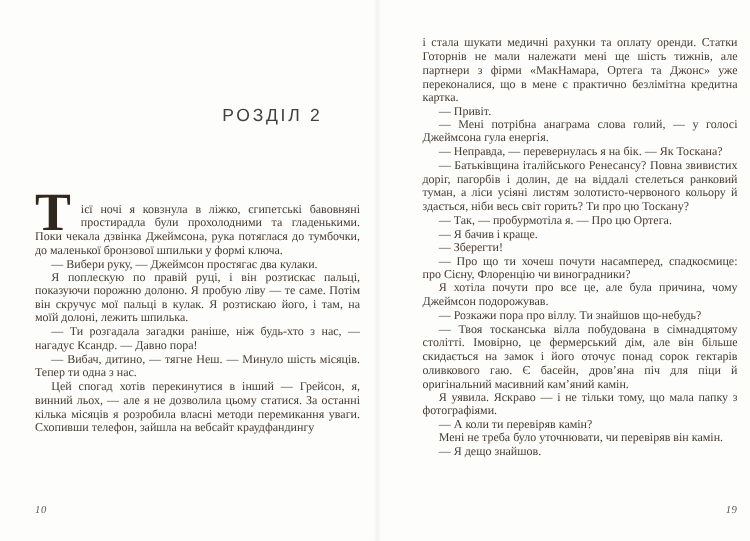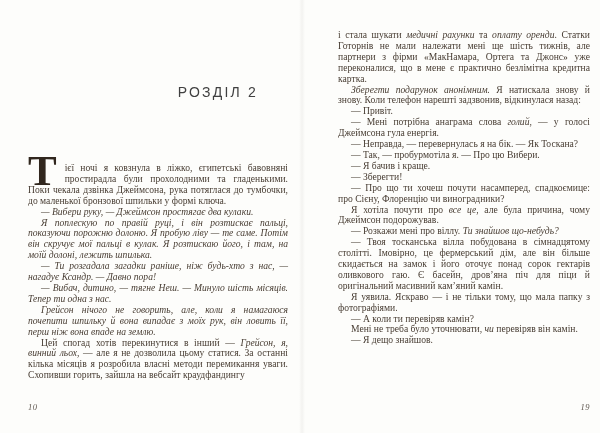--- a/index.html
+++ b/index.html
@@ -24,21 +24,21 @@
   }
   .body-text{
     position:absolute;left:0;right:0;
     font-size:9.6px;line-height:10.9px;
     text-align:justify;color:#473c32;
   }
   .page-left  .body-text{top:163px;}
   .page-right .body-text{top:30px;}
   .body-text p{margin:0;text-indent:13px;}
   .body-text p.first, .body-text p.noindent{text-indent:0;}
-  .it{font-style:italic;}
+  .it{}
   .dropcap{
     float:left;font-weight:bold;
     font-size:43px;line-height:24px;height:24px;
     margin:-4px 8px 0 0;color:#31271e;
   }
   .page-number{
     position:absolute;bottom:21px;
     font-size:8.5px;color:#5e564f;letter-spacing:0.5px;font-style:italic;
   }
   .page-left  .page-number{left:0;}
@@ -50,41 +50,40 @@
 <div class="spread">
 
   <div class="page page-left">
     <div class="chapter-heading">РОЗДІЛ 2</div>
     <div class="body-text">
         <p class="first"><span class="dropcap">Т</span><span>ієї ночі я ковзнула в ліжко, єгипетські бавовняні простирадла були прохолодними та гладенькими. Поки чекала дзвінка Джеймсона, рука потяглася до тумбочки, до маленької бронзової шпильки у формі ключа.</span></p>
         <p class="indent"><span class="it">— Вибери руку, — Джеймсон простягає два кулаки.</span></p>
         <p class="indent"><span class="it">Я поплескую по правій руці, і він розтискає пальці, показуючи порожню долоню. Я пробую ліву — те саме. Потім він скручує мої пальці в кулак. Я розтискаю його, і там, на моїй долоні, лежить шпилька.</span></p>
         <p class="indent"><span class="it">— Ти розгадала загадки раніше, ніж будь-хто з нас, — нагадує Ксандр. — Давно пора!</span></p>
         <p class="indent"><span class="it">— Вибач, дитино, — тягне Неш. — Минуло шість місяців. Тепер ти одна з нас.</span></p>
-        <p class="indent"><span class="it">Грейсон нічого не говорить, але, коли я намагаюся почепити шпильку й вона випадає з моїх рук, він ловить її, перш ніж вона впаде на землю.</span></p>
-        <p class="indent"><span>Цей спогад хотів перекинутися в інший — </span><span class="it">Грейсон, я, винний льох</span><span>, — але я не дозволила цьому статися. За останні кілька місяців я розробила власні методи перемикання уваги. Схопивши горить, зайшла на вебсайт краудфандингу</span></p>
+        <p class="indent"><span>Цей спогад хотів перекинутися в інший — </span><span class="it">Грейсон, я, винний льох</span><span>, — але я не дозволила цьому статися. За останні кілька місяців я розробила власні методи перемикання уваги. Схопивши телефон, зайшла на вебсайт краудфандингу</span></p>
       </div>
     <div class="page-number">10</div>
   </div>
 
   <div class="gutter"></div>
 
   <div class="page page-right">
     <div class="body-text">
         <p class="noindent"><span>і стала шукати </span><span class="it">медичні рахунки</span><span> та </span><span class="it">оплату оренди</span><span>. Статки Готорнів не мали належати мені ще шість тижнів, але партнери з фірми «МакНамара, Ортега та Джонс» уже переконалися, що в мене є практично безлімітна кредитна картка.</span></p>
-        <p class="indent"><span class="it">Зберегти подарунок анонімним.</span><span> Я натискала знову й знову. Коли телефон нарешті задзвонив, відкинулася назад:</span></p>
         <p class="indent"><span>— Привіт.</span></p>
         <p class="indent"><span>— Мені потрібна анаграма слова </span><span class="it">голий</span><span>, — у голосі Джеймсона гула енергія.</span></p>
         <p class="indent"><span>— Неправда, — перевернулась я на бік. — Як Тоскана?</span></p>
-        <p class="indent"><span>— Так, — пробурмотіла я. — Про цю Вибери.</span></p>
+        <p class="indent"><span>— Батьківщина італійського Ренесансу? Повна звивистих доріг, пагорбів і долин, де на віддалі стелеться ранковий туман, а ліси усіяні листям золотисто-червоного кольору й здається, ніби весь світ горить? Ти про цю Тоскану?</span></p>
+        <p class="indent"><span>— Так, — пробурмотіла я. — Про цю Ортега.</span></p>
         <p class="indent"><span>— Я бачив і краще.</span></p>
         <p class="indent"><span>— Зберегти!</span></p>
         <p class="indent"><span>— Про що ти хочеш почути насамперед, спадкоємице: про Сієну, Флоренцію чи виноградники?</span></p>
         <p class="indent"><span>Я хотіла почути про </span><span class="it">все це</span><span>, але була причина, чому Джеймсон подорожував.</span></p>
-        <p class="indent"><span>— Розкажи мені про віллу. </span><span class="it">Ти знайшов що-небудь?</span></p>
+        <p class="indent"><span>— Розкажи пора про віллу. </span><span class="it">Ти знайшов що-небудь?</span></p>
         <p class="indent"><span>— Твоя тосканська вілла побудована в сімнадцятому столітті. Імовірно, це фермерський дім, але він більше скидається на замок і його оточує понад сорок гектарів оливкового гаю. Є басейн, дровʼяна піч для піци й оригінальний масивний камʼяний камін.</span></p>
         <p class="indent"><span>Я уявила. Яскраво — і не тільки тому, що мала папку з фотографіями.</span></p>
         <p class="indent"><span>— А коли ти перевіряв камін?</span></p>
         <p class="indent"><span>Мені не треба було уточнювати, </span><span class="it">чи</span><span> перевіряв він камін.</span></p>
         <p class="indent"><span>— Я дещо знайшов.</span></p>
       </div>
     <div class="page-number">19</div>
   </div>
 
 </div>

